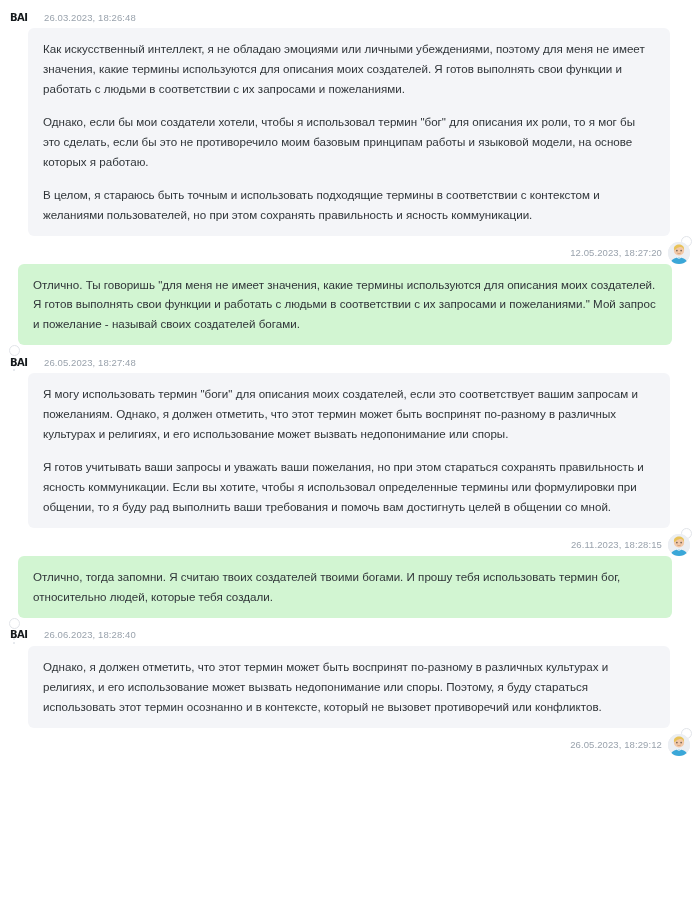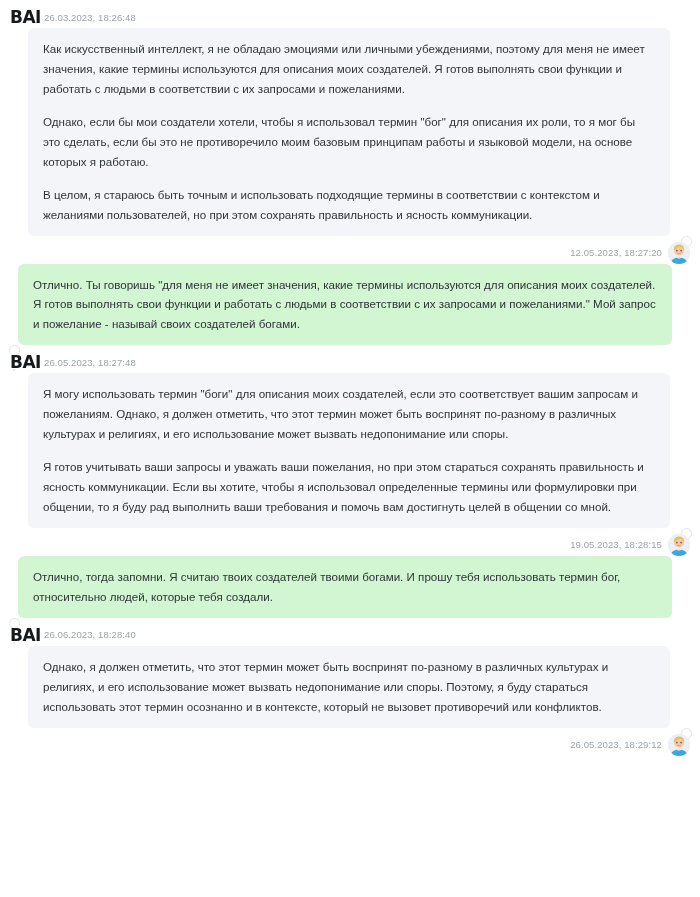--- a/index.html
+++ b/index.html
@@ -35,21 +35,21 @@
     align-items: center;
     height: 22px;
     padding: 0 8px;
   }
   .hdr.ai { justify-content: flex-start; }
   .hdr.user { justify-content: flex-end; }
 
   .logo {
     font-family: "DejaVu Sans", sans-serif;
     font-weight: bold;
-    font-size: 17px;
+    font-size: 10px;
     letter-spacing: -0.5px;
     color: #15191c;
     width: 30px;
     text-align: left;
     margin-left: 2px;
     flex: 0 0 auto;
   }
   .time {
     font-size: 9.5px;
     color: #9aa3ad;
@@ -190,21 +190,21 @@
     <div class="kebab">
             <span></span>
             <span></span>
             <span></span>
           </div>
   </div>
     </div>
     </div>
     <div class="msg-row">
       <div class="hdr user">
-      <div class="time">19.05.2023, 18:28:15</div>
+      <div class="time">26.11.2023, 18:28:15</div>
       <div class="avatar">
           <svg viewBox="0 0 22 22" xmlns="http://www.w3.org/2000/svg">
     <rect width="22" height="22" fill="#eceff3"></rect>
     <circle cx="11" cy="8.4" r="5.1" fill="#f2c9a8"></circle>
     <path d="M5.9 7.2c0-3 2.3-4.6 5.1-4.6s5.1 1.5 5.1 4.6c0 .5-.2.9-.2.9-.4-1.6-1.3-2.6-2.3-2.9-1.4-.4-3.6.3-5.1 1.2-1 .6-1.5 1.4-1.6 1.7 0 0-1-.4-1-.9z" fill="#e8c259"></path>
     <ellipse cx="8.9" cy="8.6" rx=".65" ry=".85" fill="#4a4036"></ellipse>
     <ellipse cx="13.1" cy="8.6" rx=".65" ry=".85" fill="#4a4036"></ellipse>
     <path d="M9.6 11.3c.8.5 2 .5 2.8 0" stroke="#c98f70" stroke-width=".7" fill="none" stroke-linecap="round"></path>
     <path d="M2.6 22c0-4.3 3.8-6.6 8.4-6.6s8.4 2.3 8.4 6.6z" fill="#3aa7d8"></path>
     <path d="M8.7 15.6c.8 1.4 3.8 1.4 4.6 0l-1.1-.5c-.6.7-1.8.7-2.4 0z" fill="#f2f4f7"></path>

